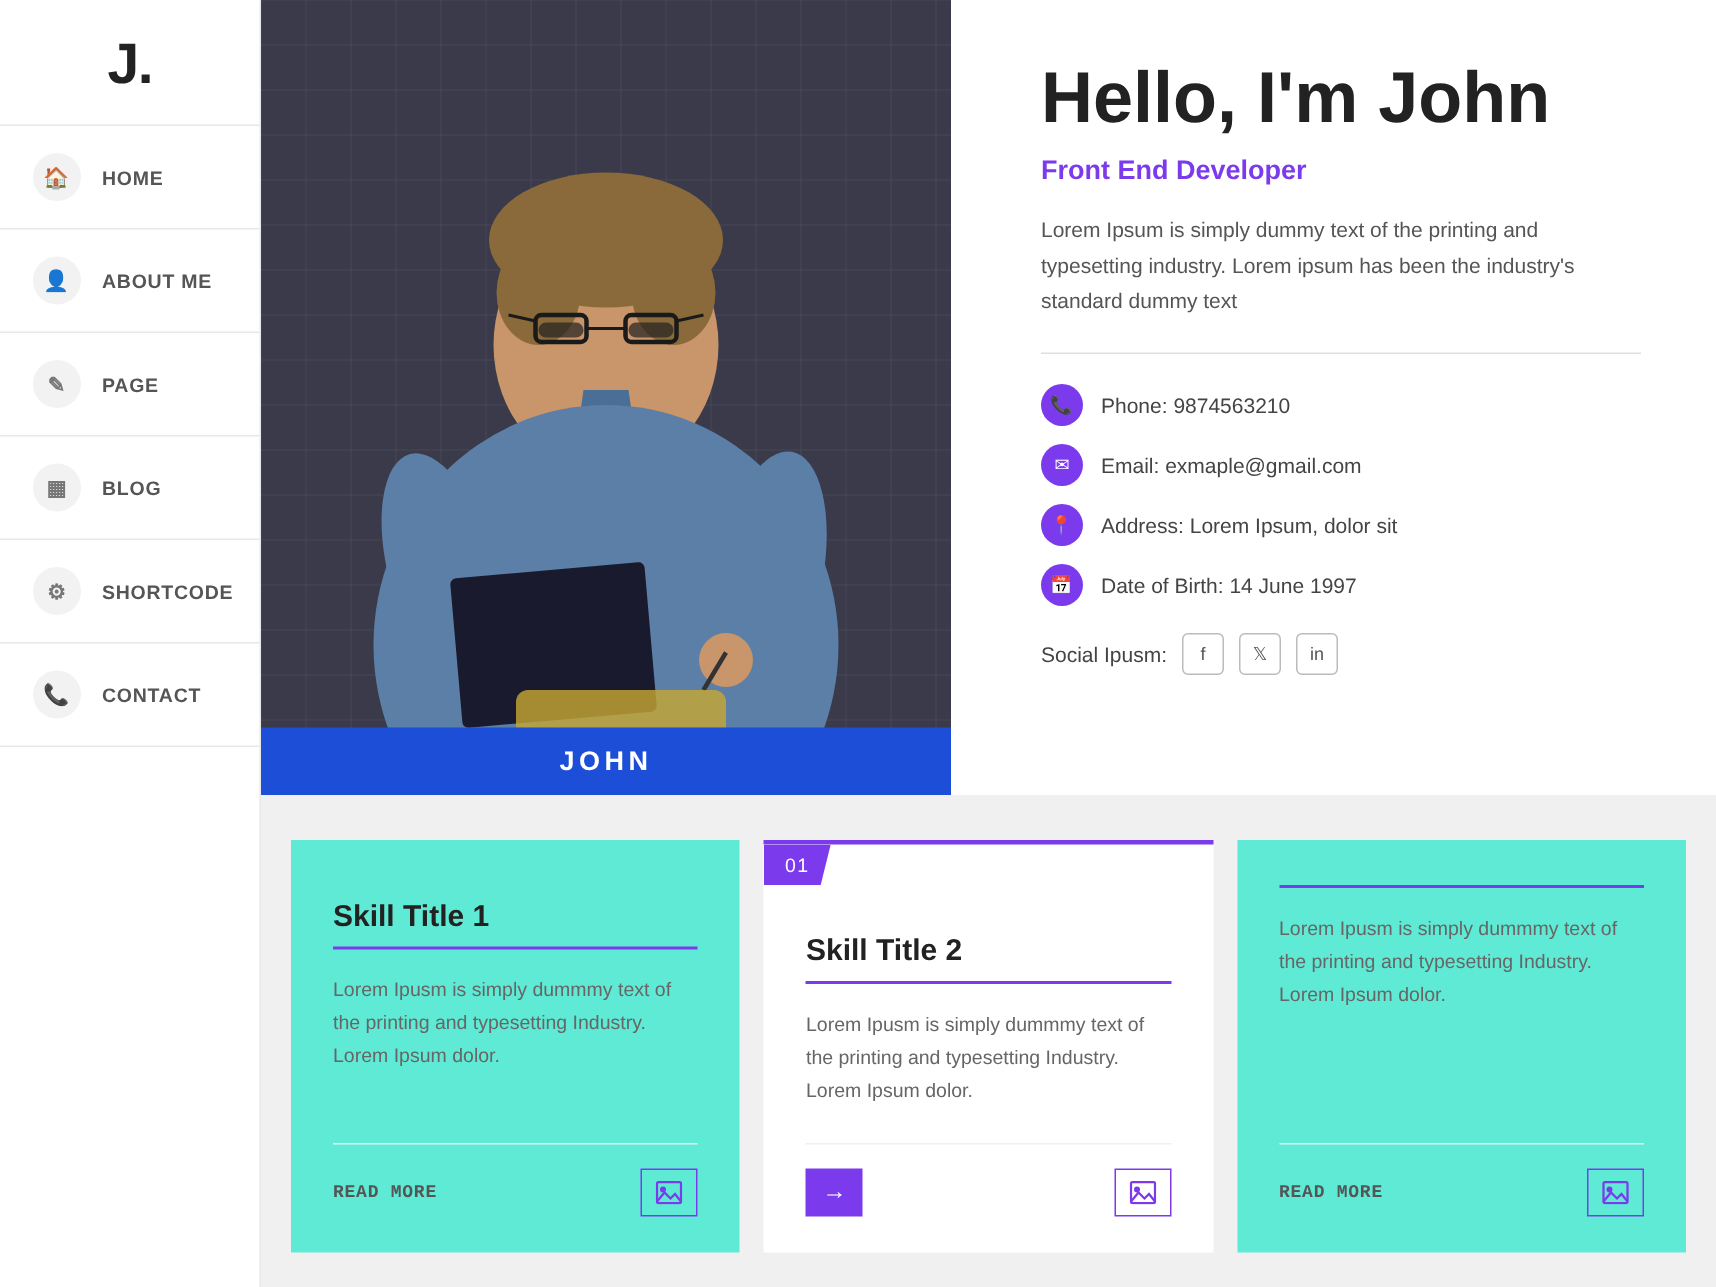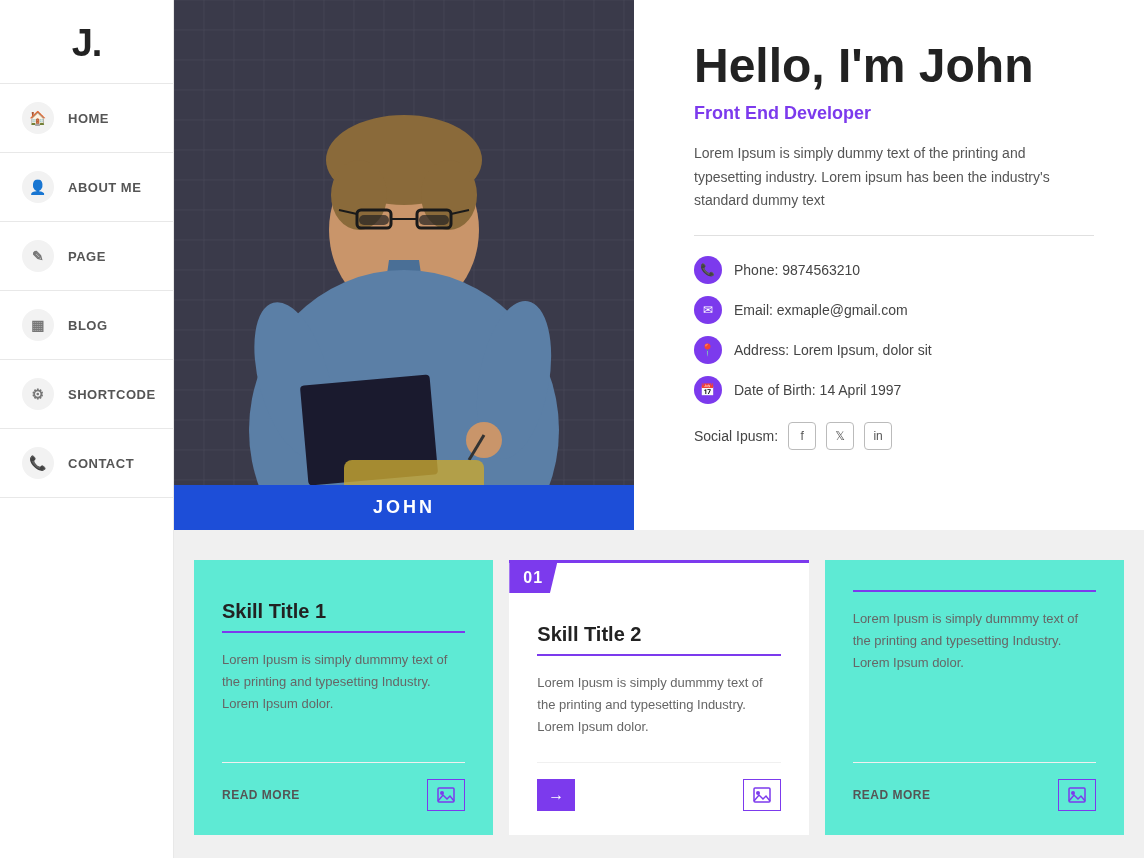--- a/index.html
+++ b/index.html
@@ -188,22 +188,22 @@
     .skill-card.featured {
       background: #fff;
       border-top: 3px solid #7c3aed;
     }
     .skill-badge {
       position: absolute;
       top: 0;
       left: 0;
       background: #7c3aed;
       color: #fff;
-      font-size: 16px;
-      font-weight: 700;
+      font-size: 13px;
+      font-weight: 400;
       padding: 6px 14px;
       clip-path: polygon(0 0, 100% 0, 85% 100%, 0 100%);
       letter-spacing: 1px;
     }
     .skill-title {
       font-size: 20px;
       font-weight: 700;
       color: #222;
       margin-bottom: 8px;
       margin-top: 10px;
@@ -220,20 +220,21 @@
       line-height: 1.7;
       flex: 1;
     }
     .skill-footer {
       display: flex;
       align-items: center;
       justify-content: space-between;
       margin-top: 24px;
       padding-top: 16px;
       border-top: 1px solid #f0f0f0;
+      font-family: Liberation Mono, monospace;
     }
     .read-more {
       font-size: 12px;
       font-weight: 700;
       color: #555;
       letter-spacing: 0.5px;
       cursor: pointer;
       text-transform: uppercase;
     }
     .skill-img-icon {
@@ -363,21 +364,21 @@
       <div class="contact-row">
         <div class="contact-icon">✉</div>
         <span>Email: exmaple@gmail.com</span>
       </div>
       <div class="contact-row">
         <div class="contact-icon">📍</div>
         <span>Address: Lorem Ipsum, dolor sit</span>
       </div>
       <div class="contact-row">
         <div class="contact-icon">📅</div>
-        <span>Date of Birth: 14 April 1997</span>
+        <span>Date of Birth: 14 June 1997</span>
       </div>
 
       <div class="social-row">
         <span>Social Ipusm:</span>
         <div class="social-icon">f</div>
         <div class="social-icon">𝕏</div>
         <div class="social-icon">in</div>
       </div>
     </div>
   </section>

